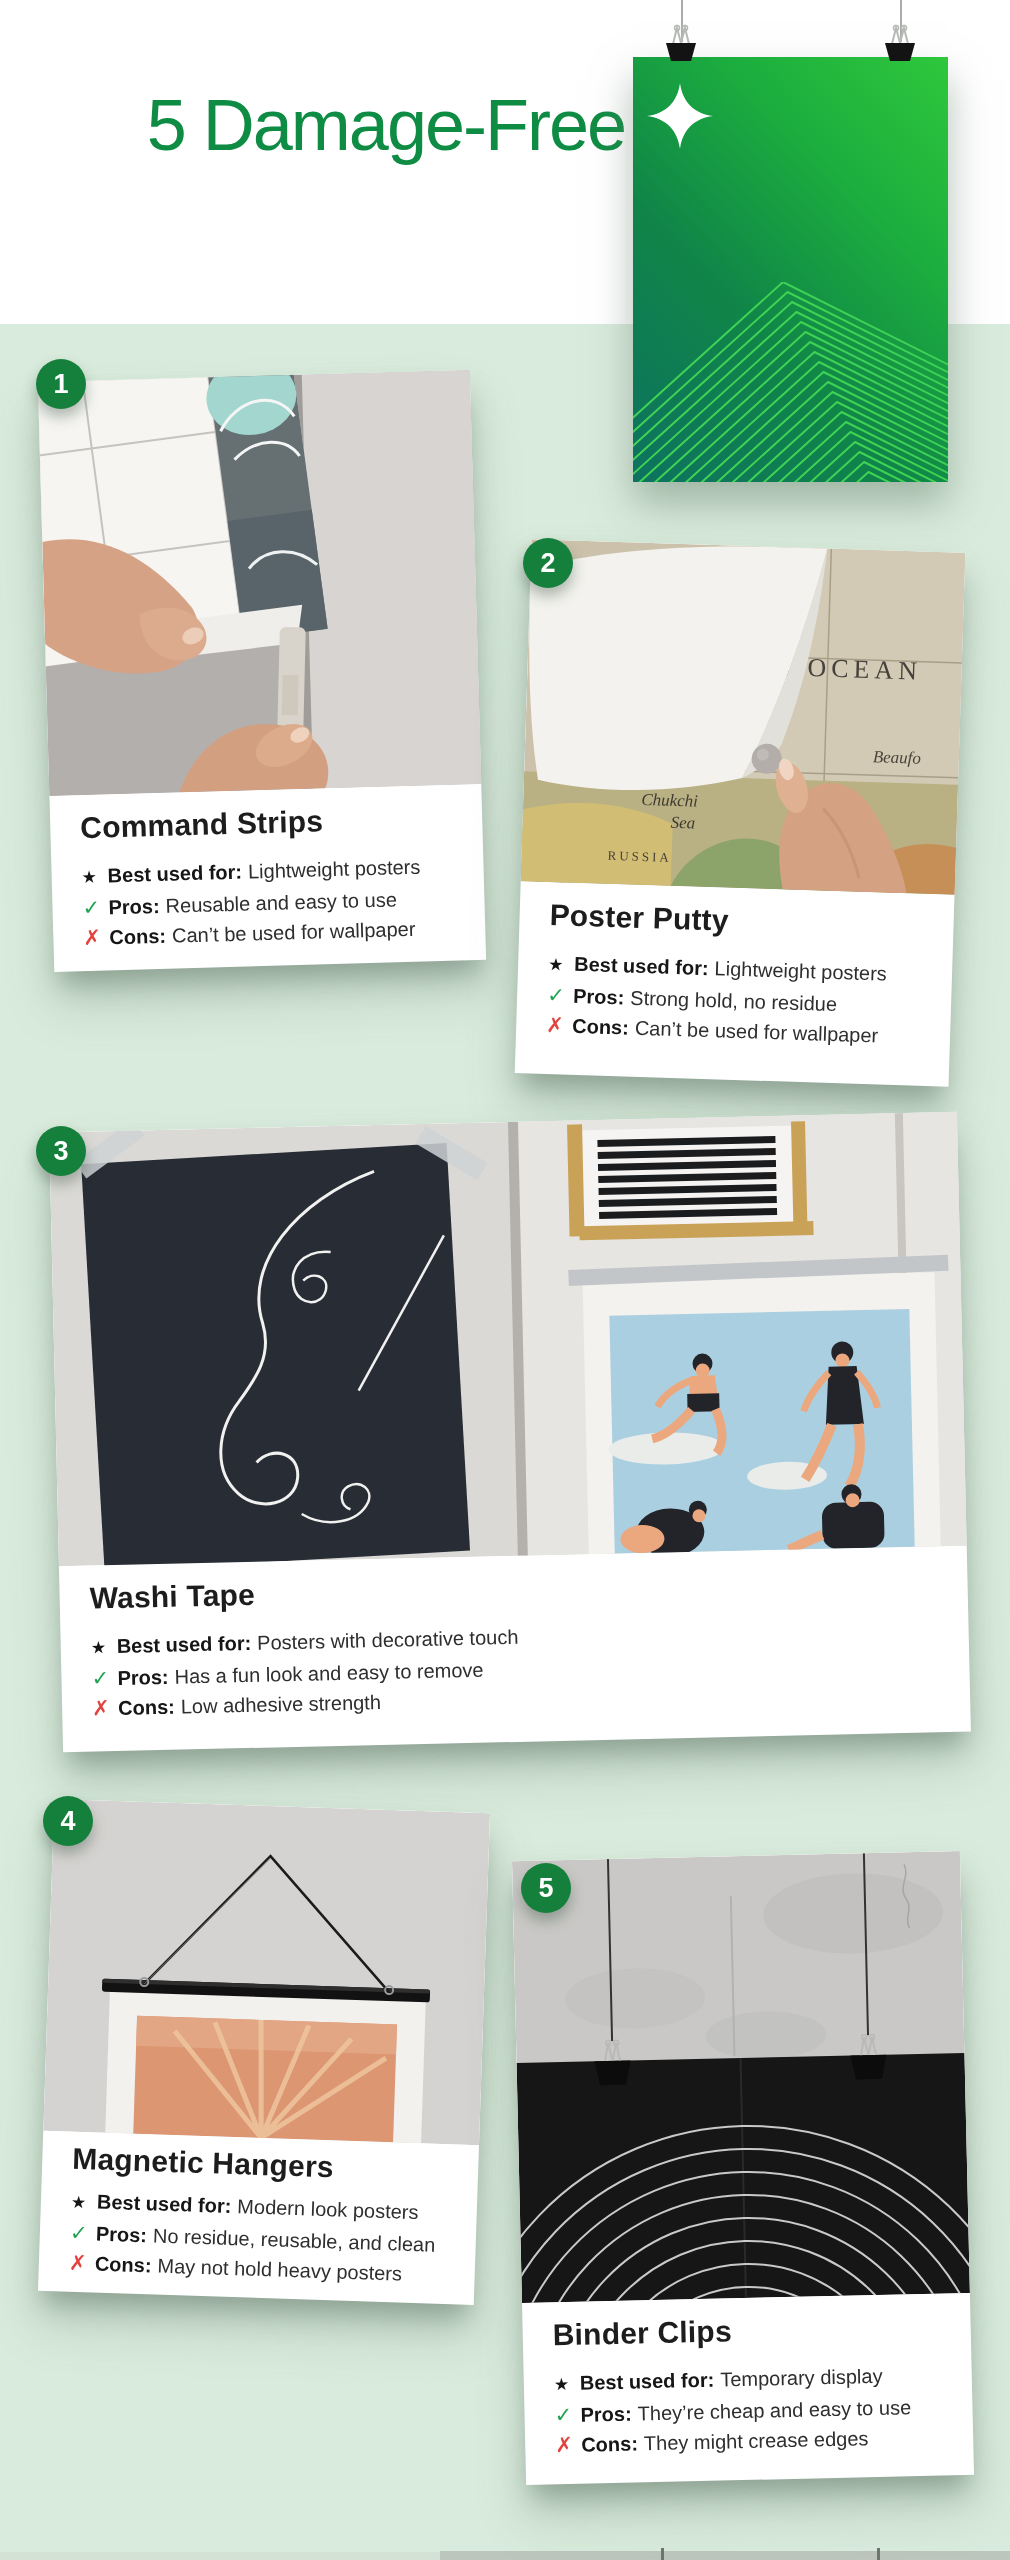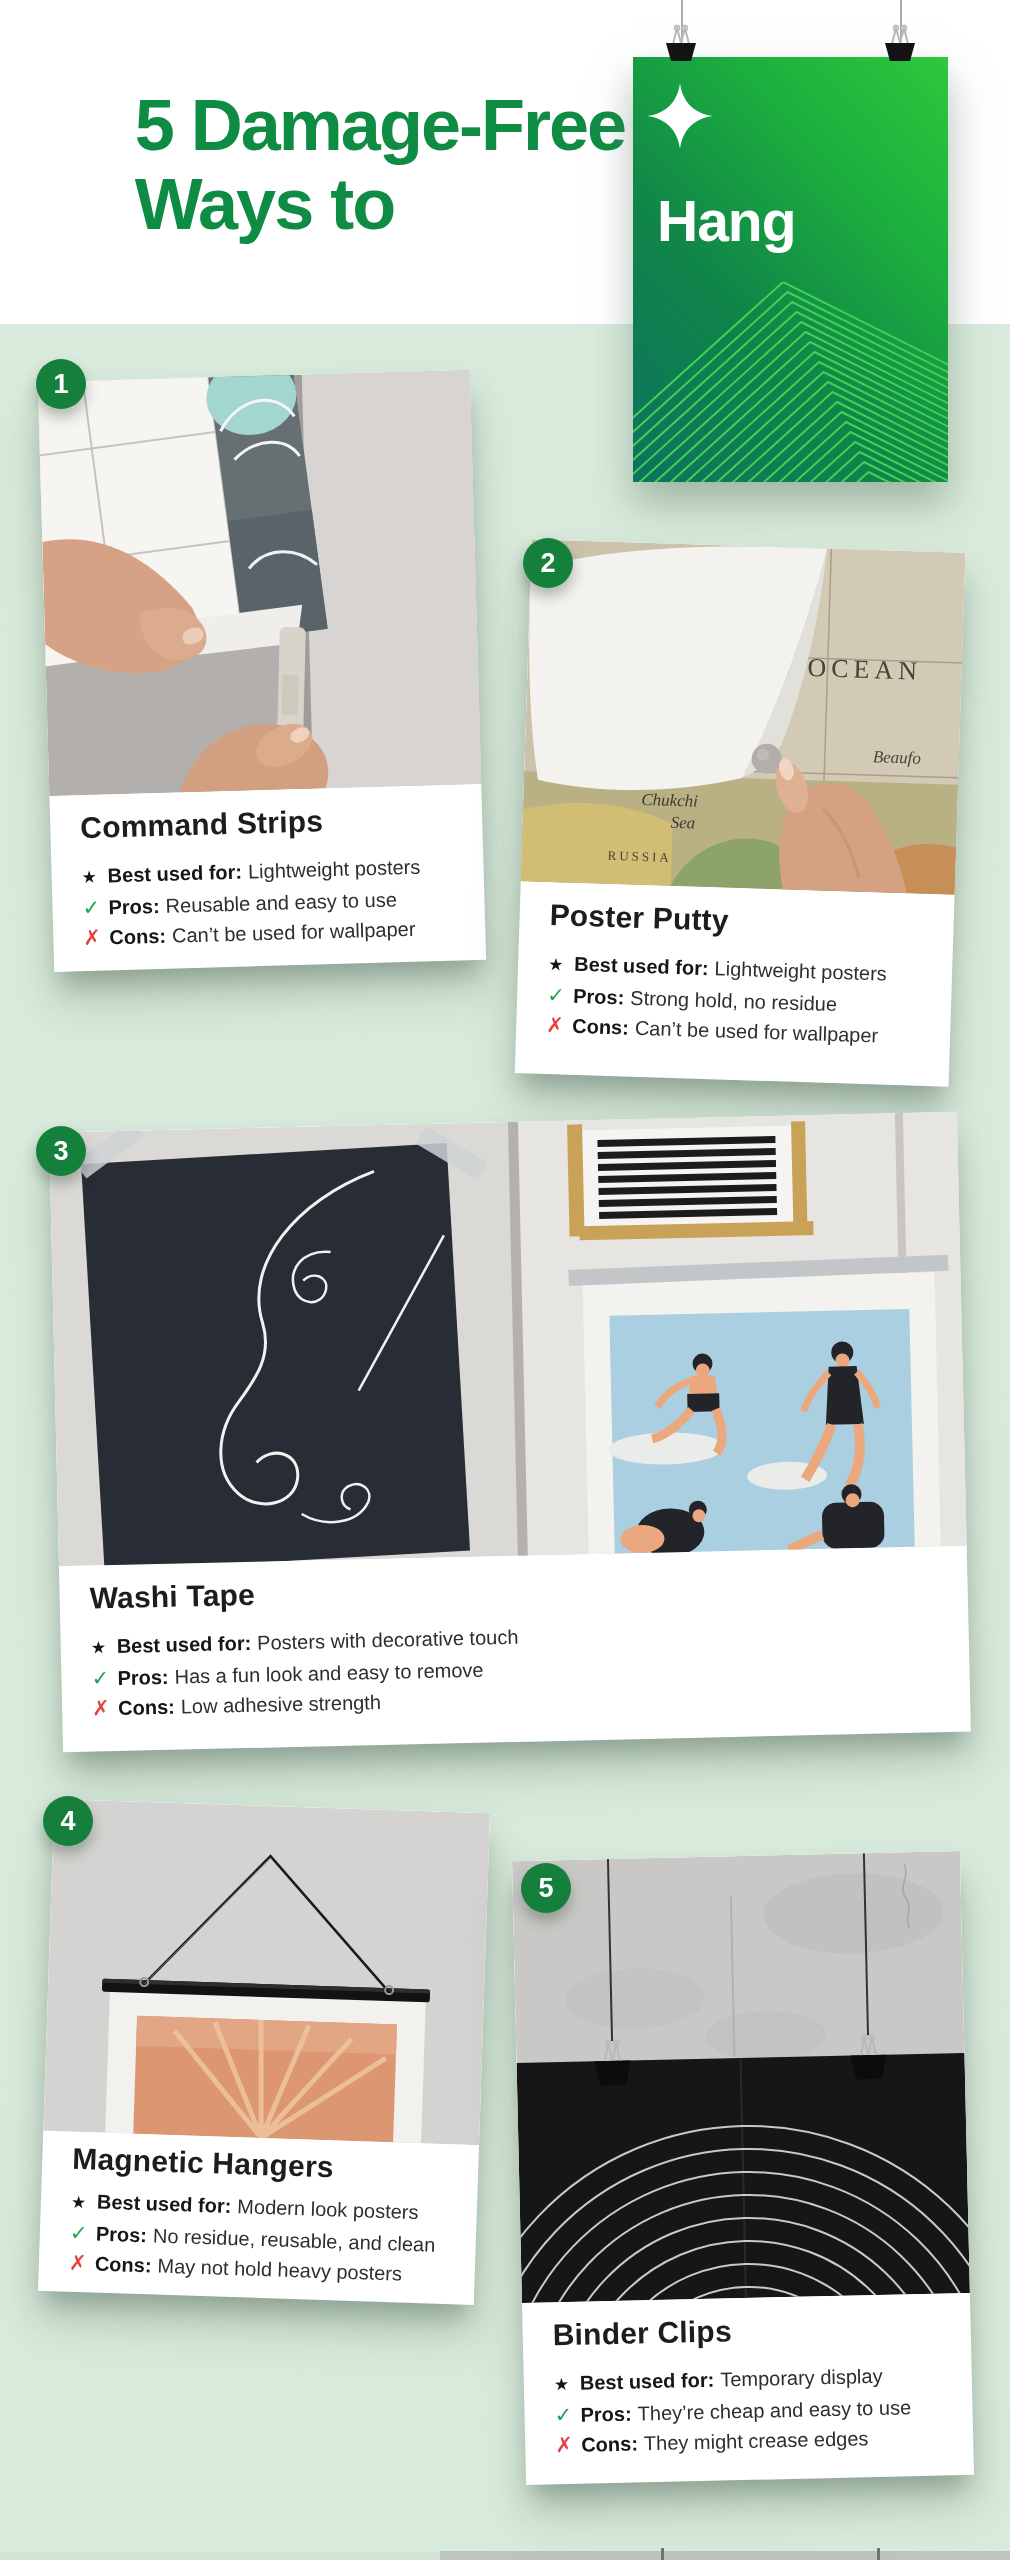--- a/index.html
+++ b/index.html
@@ -4,22 +4,22 @@
 <style>
   html,body{margin:0;padding:0;background:#e8efe9;}
   *{box-sizing:border-box;}
   #page{
     position:relative;width:1010px;height:2560px;overflow:hidden;
     background:var(--bg,#d9ebdc);
     font-family:"Liberation Sans",sans-serif;
   }
   #header-band{position:absolute;left:0;top:0;width:1010px;height:324px;background:var(--header_bg,#fff);}
   #main-title{
-    position:absolute;top:86px;right:385px;text-align:left;
-    font-size:72px;line-height:79px;font-weight:700;letter-spacing:-2px;
+    position:absolute;top:86px;right:385px;text-align:center;
+    font-size:72px;line-height:79px;font-weight:400;letter-spacing:-2px;
     color:var(--accent_green,#0f8c44);z-index:2;
   }
   .hero-string{position:absolute;top:0;width:2px;background:#a9aeaa;z-index:1;}
   #hero-string-left{left:681px;height:42px;}
   #hero-string-right{left:900px;height:42px;}
   .hero-clip{position:absolute;top:22px;width:36px;height:40px;z-index:4;}
   #hero-clip-left{left:663px;}
   #hero-clip-right{left:882px;}
   #hero-poster{
     position:absolute;left:633px;top:57px;width:315px;height:425px;z-index:2;overflow:hidden;
@@ -70,21 +70,20 @@
 </style>
 </head>
 <body>
 
 <div id="page">
 
   <div id="header-band"></div>
 
   <div id="main-title">
     <div>5 Damage-Free</div>
-    <div>Ways to</div>
   </div>
 
   <div class="hero-string" id="hero-string-left"></div>
   <div class="hero-string" id="hero-string-right"></div>
 
   <svg class="hero-clip" id="hero-clip-left" viewBox="0 0 36 40">
     <path d="M10 22 L14 6 L18 21 M18 21 L22 6 L26 22" stroke="#b6b9b6" stroke-width="2" fill="none"></path>
     <circle cx="14" cy="6" r="2.5" stroke="#b6b9b6" stroke-width="1.5" fill="none"></circle>
     <circle cx="22" cy="6" r="2.5" stroke="#b6b9b6" stroke-width="1.5" fill="none"></circle>
     <path d="M3 21 L33 21 L28 39 L8 39 Z" fill="#131313"></path>
@@ -94,21 +93,20 @@
     <circle cx="14" cy="6" r="2.5" stroke="#b6b9b6" stroke-width="1.5" fill="none"></circle>
     <circle cx="22" cy="6" r="2.5" stroke="#b6b9b6" stroke-width="1.5" fill="none"></circle>
     <path d="M3 21 L33 21 L28 39 L8 39 Z" fill="#131313"></path>
   </svg>
 
   <div id="hero-poster">
     <svg id="hero-sparkle" viewBox="0 0 66 66">
       <path d="M33 0 C35.5 19 47 30.5 66 33 C47 35.5 35.5 47 33 66 C30.5 47 19 35.5 0 33 C19 30.5 30.5 19 33 0 Z" fill="#ffffff"></path>
     </svg>
     <div id="hero-poster-title">
-      <div>Hang</div>
     </div>
     <svg id="hero-pattern" viewBox="0 0 315 200" preserveAspectRatio="none">
       <path fill="none" stroke="#3fd355" stroke-width="2" stroke-linejoin="round" d="M-60 190 L150 0 L330 90 M-55.5 200 L154.5 10 L334.5 100 M-51 210 L159 20 L339 110 M-46.5 220 L163.5 30 L343.5 120 M-42 230 L168 40 L348 130 M-37.5 240 L172.5 50 L352.5 140 M-33 250 L177 60 L357 150 M-28.5 260 L181.5 70 L361.5 160 M-24 270 L186 80 L366 170 M-19.5 280 L190.5 90 L370.5 180 M-15 290 L195 100 L375 190 M-10.5 300 L199.5 110 L379.5 200 M-6 310 L204 120 L384 210 M-1.5 320 L208.5 130 L388.5 220 M3 330 L213 140 L393 230 M7.5 340 L217.5 150 L397.5 240 M12 350 L222 160 L402 250 M16.5 360 L226.5 170 L406.5 260 M21 370 L231 180 L411 270 M25.5 380 L235.5 190 L415.5 280"></path>
     </svg>
   </div>
 
   <div class="card" id="card-1">
     <div class="photo">
       <svg viewBox="0 0 432 414" preserveAspectRatio="none">
         <rect width="432" height="414" fill="#c2bebb"></rect>

